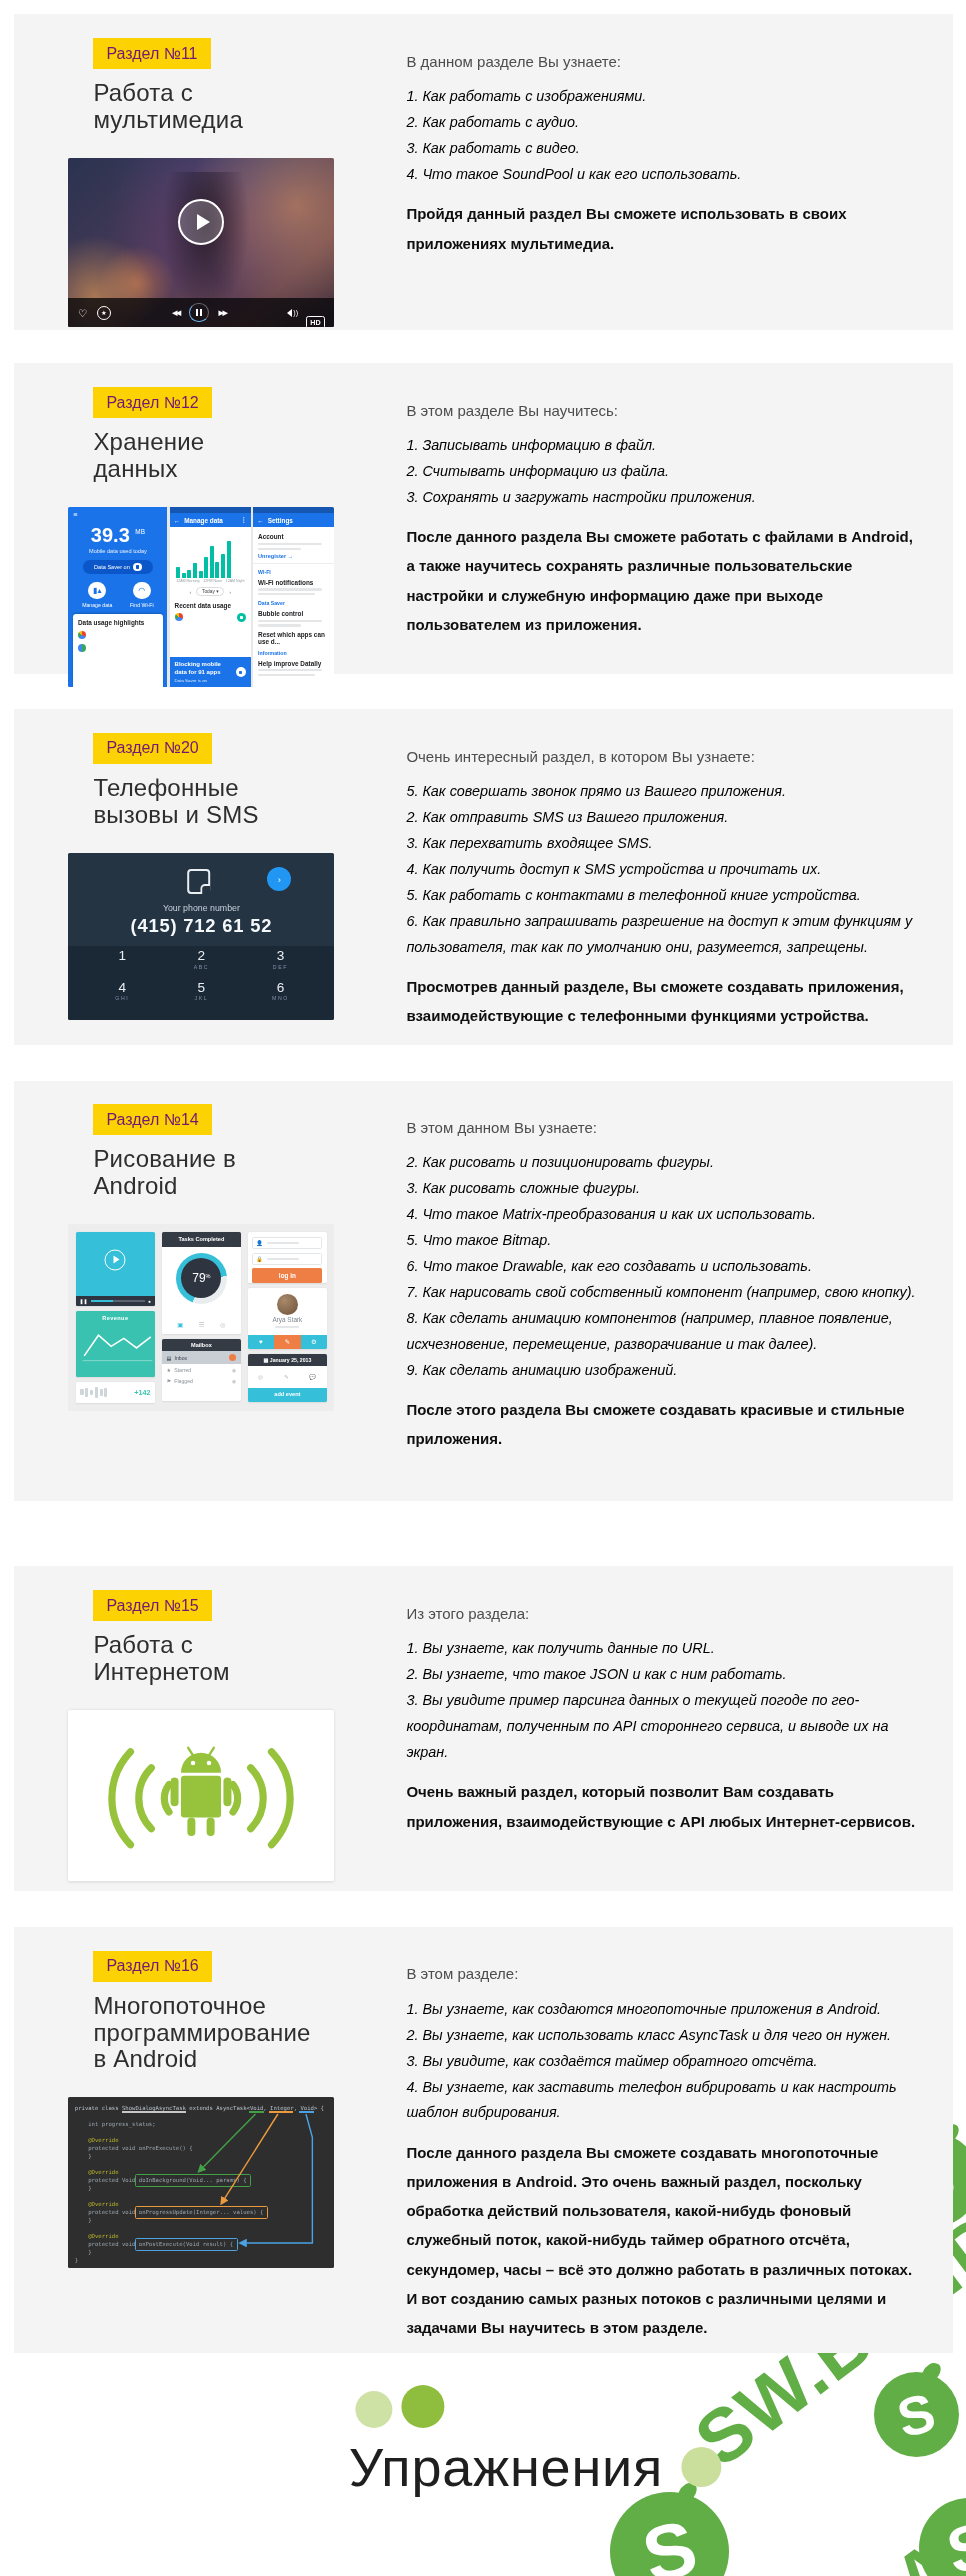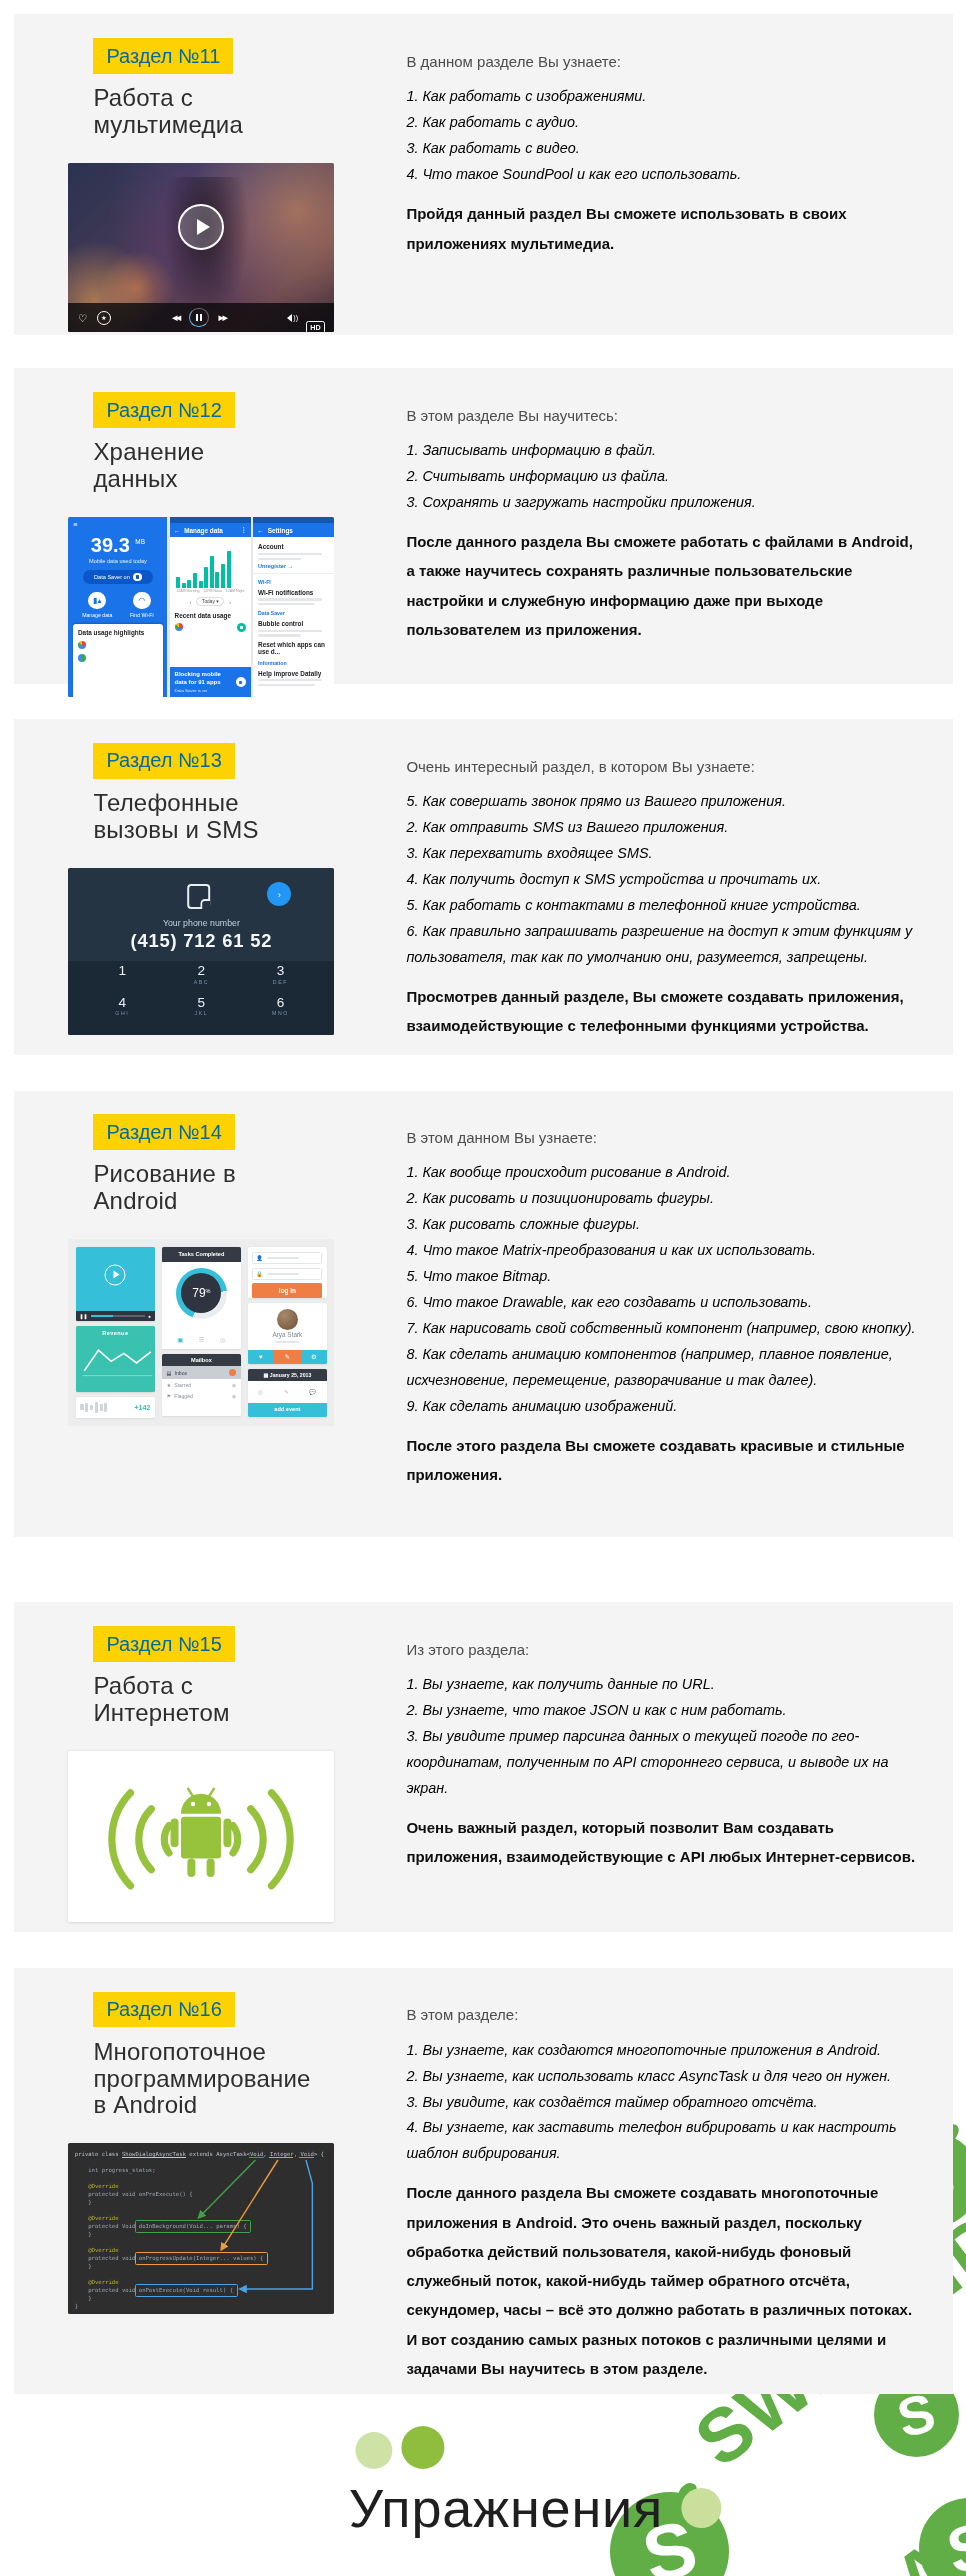--- a/index.html
+++ b/index.html
@@ -11,21 +11,21 @@
             display:flex; padding:17.6px 36px 14.4px 54px; box-sizing:border-box; }
   .module.first { margin-top:14.4px; }
   .module.s11 { padding-bottom:3.2px; margin-bottom:33px; }
   .module.s12 { padding-bottom:0; }
   .module.s13 { margin-bottom:36px; }
   .module.s14 { padding-bottom:48px; margin-bottom:65px; }
   .module.s15 { padding-bottom:9.6px; margin-bottom:36px; }
   .module.s16 { padding-bottom:11.2px; margin-bottom:0; }
 
   .mod-left { width:282px; flex:none; }
-  .badge { display:inline-block; background:#fcd202; color:#0369a1; font-size:20px;
+  .badge { display:inline-block; background:#fcd202; color:#701a75; font-size:16px;
            padding:6.4px 13px; margin:6.4px 0 0 25px; }
   .mod-title { margin:11.2px 0 0 25px; font-size:24px; line-height:1.12; font-weight:400;
                color:#2e2e2e; max-width:200px; letter-spacing:0.2px; }
   .shot { margin-top:24px; width:266px; position:relative; overflow:hidden; border-radius:1.6px; }
 
   .mod-right { flex:1; padding-left:56px; padding-top:8px; min-width:0; }
   .intro { font-size:15px; color:#4d4d4d; margin:13px 0 14.4px; }
   .item-list { list-style:none; margin:0; padding:0; font-size:14.4px; font-style:italic;
                color:#000000; line-height:1.8; }
   .bold-note { font-size:15px; font-weight:700; color:#0f0f0f; line-height:1.95;
@@ -417,21 +417,21 @@
         <li>1. Записывать информацию в файл.</li>
         <li>2. Считывать информацию из файла.</li>
         <li>3. Сохранять и загружать настройки приложения.</li>
       </ul>
       <p class="bold-note">После данного раздела Вы сможете работать с файлами в Android, а также научитесь сохранять различные пользовательские настройки и служебную информацию даже при выходе пользователем из приложения.</p>
     </div>
   </section>
 
   <section class="module s13">
     <div class="mod-left">
-      <span class="badge">Раздел №13</span>
+      <span class="badge">Раздел №20</span>
       <h2 class="mod-title">Телефонные вызовы и SMS</h2>
       <div class="shot shot-dialer">
         <span class="dial-doc"></span>
         <span class="dial-fab">›</span>
         <div class="dial-label">Your phone number</div>
         <div class="dial-number">(415) 712 61 52</div>
         <div class="dial-pad">
           <div class="dial-key">
               <div class="d">1</div>
               <div class="l"></div>
@@ -570,21 +570,20 @@
                 <span>💬</span>
               </div>
             <div class="uk-btn-cy">add event</div>
           </div>
         </div>
       </div>
     </div>
     <div class="mod-right">
       <p class="intro">В этом данном Вы узнаете:</p>
       <ul class="item-list">
-        <li>1. Как вообще происходит рисование в Android.</li>
         <li>2. Как рисовать и позиционировать фигуры.</li>
         <li>3. Как рисовать сложные фигуры.</li>
         <li>4. Что такое Matrix-преобразования и как их использовать.</li>
         <li>5. Что такое Bitmap.</li>
         <li>6. Что такое Drawable, как его создавать и использовать.</li>
         <li>7. Как нарисовать свой собственный компонент (например, свою кнопку).</li>
         <li>8. Как сделать анимацию компонентов (например, плавное появление, исхчезновение, перемещение, разворачивание и так далее).</li>
         <li>9. Как сделать анимацию изображений.</li>
       </ul>
       <p class="bold-note">После этого раздела Вы сможете создавать красивые и стильные приложения.</p>

